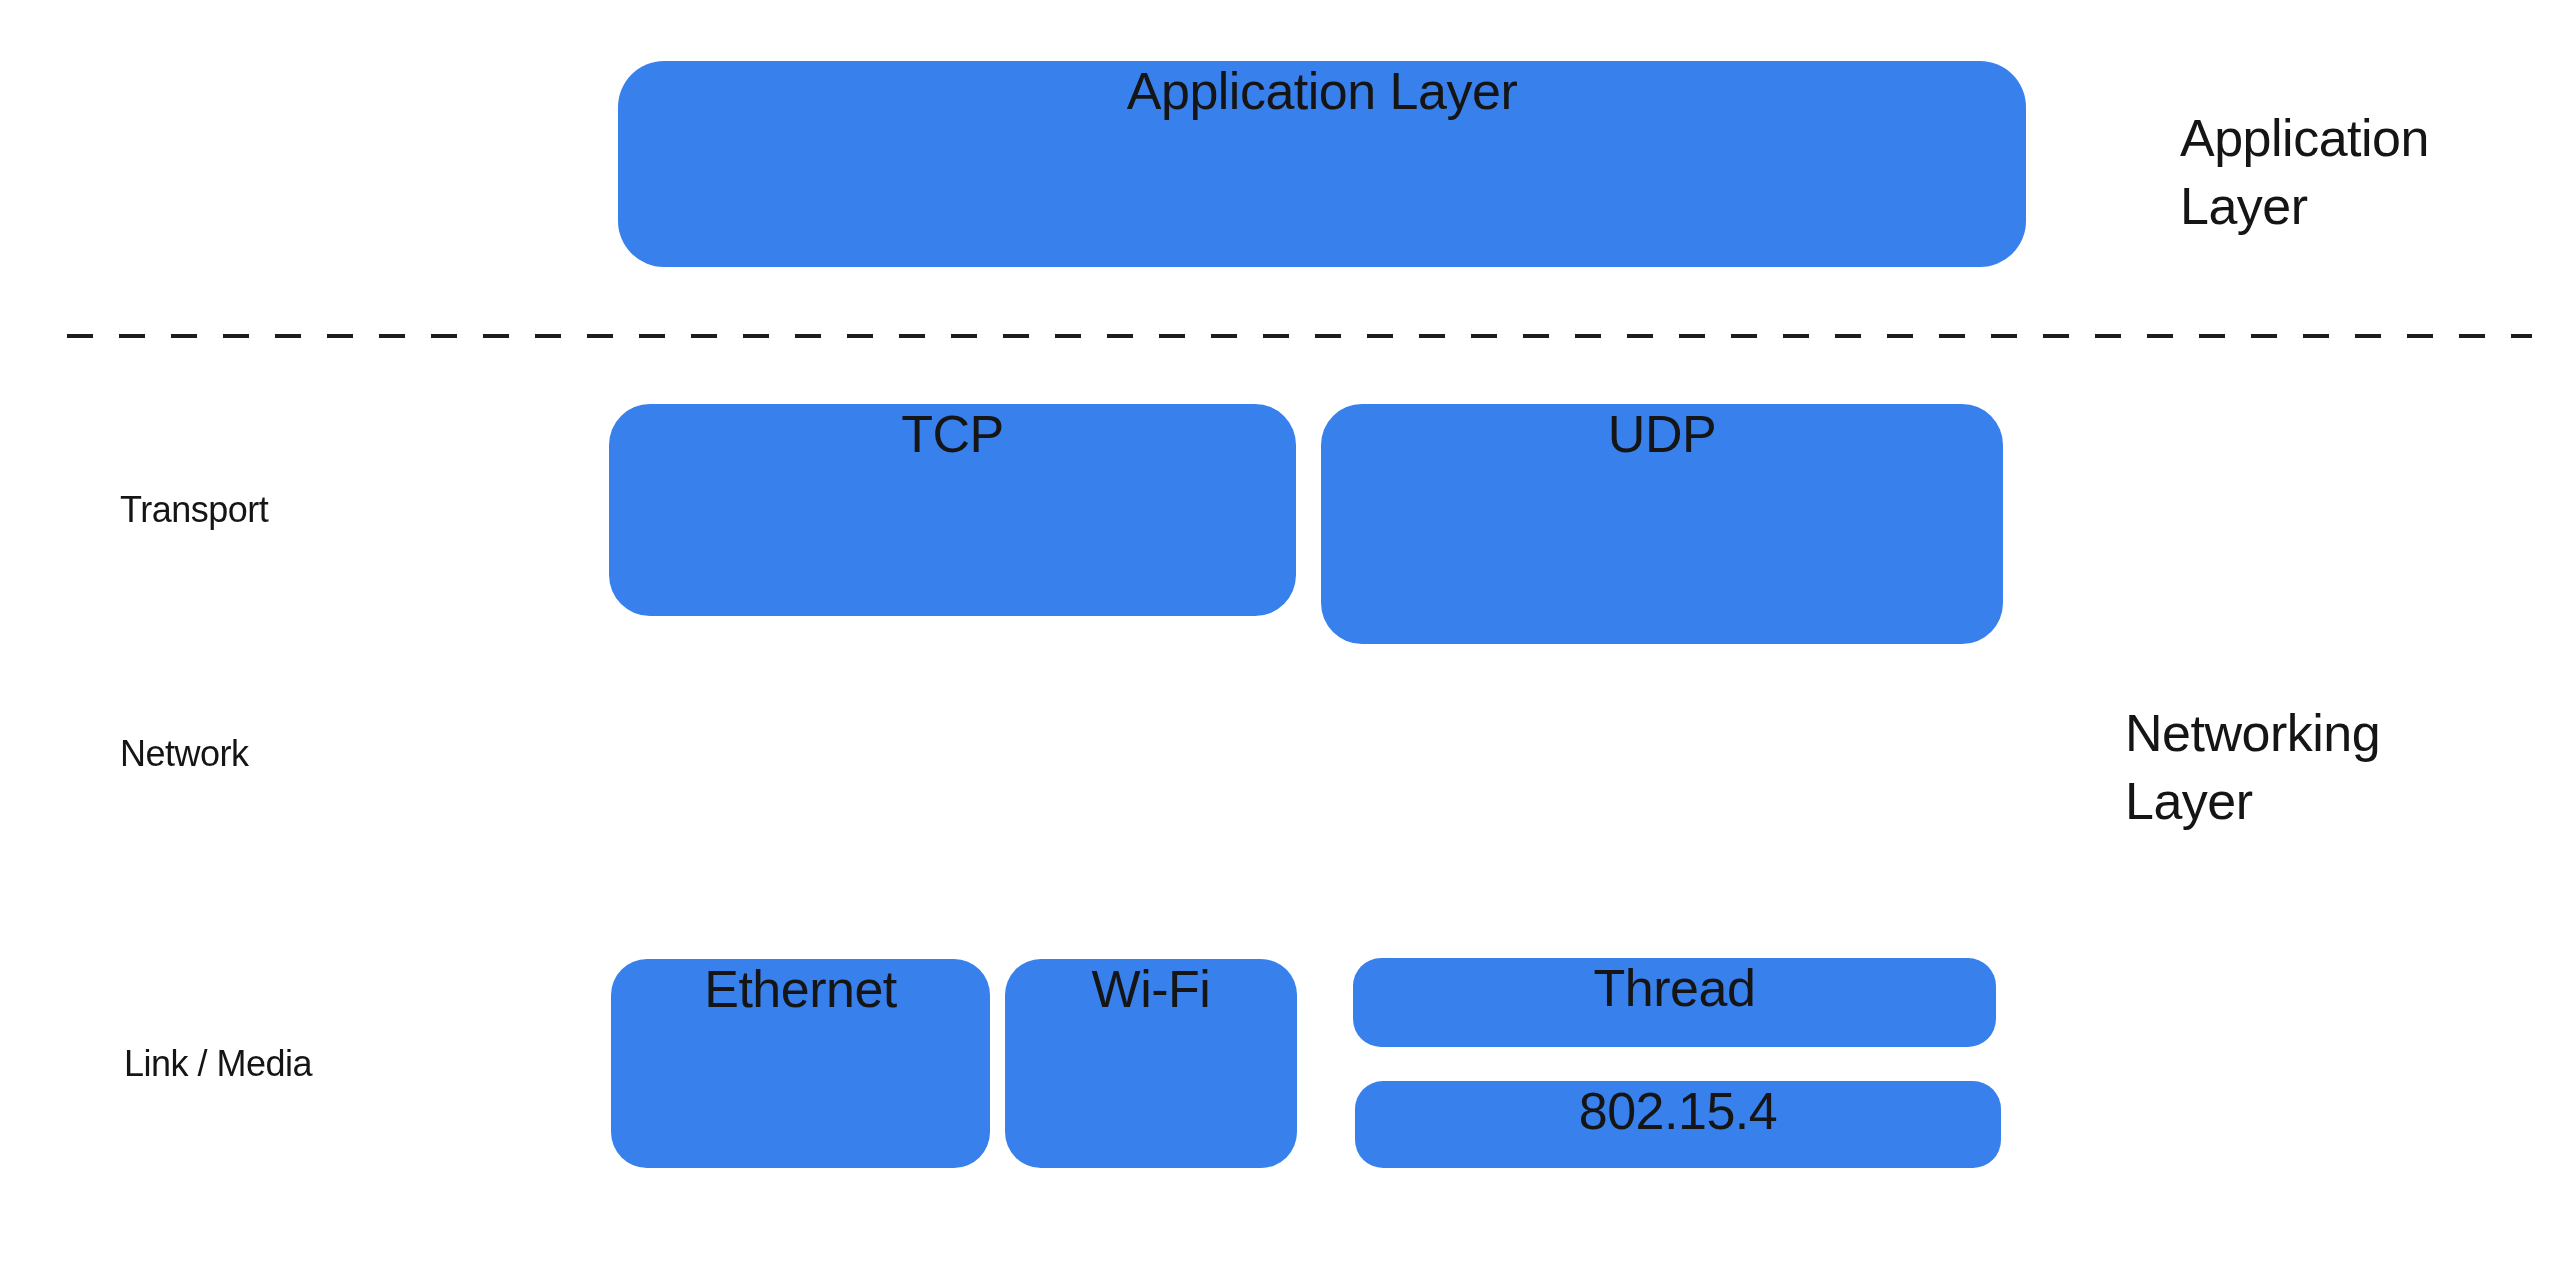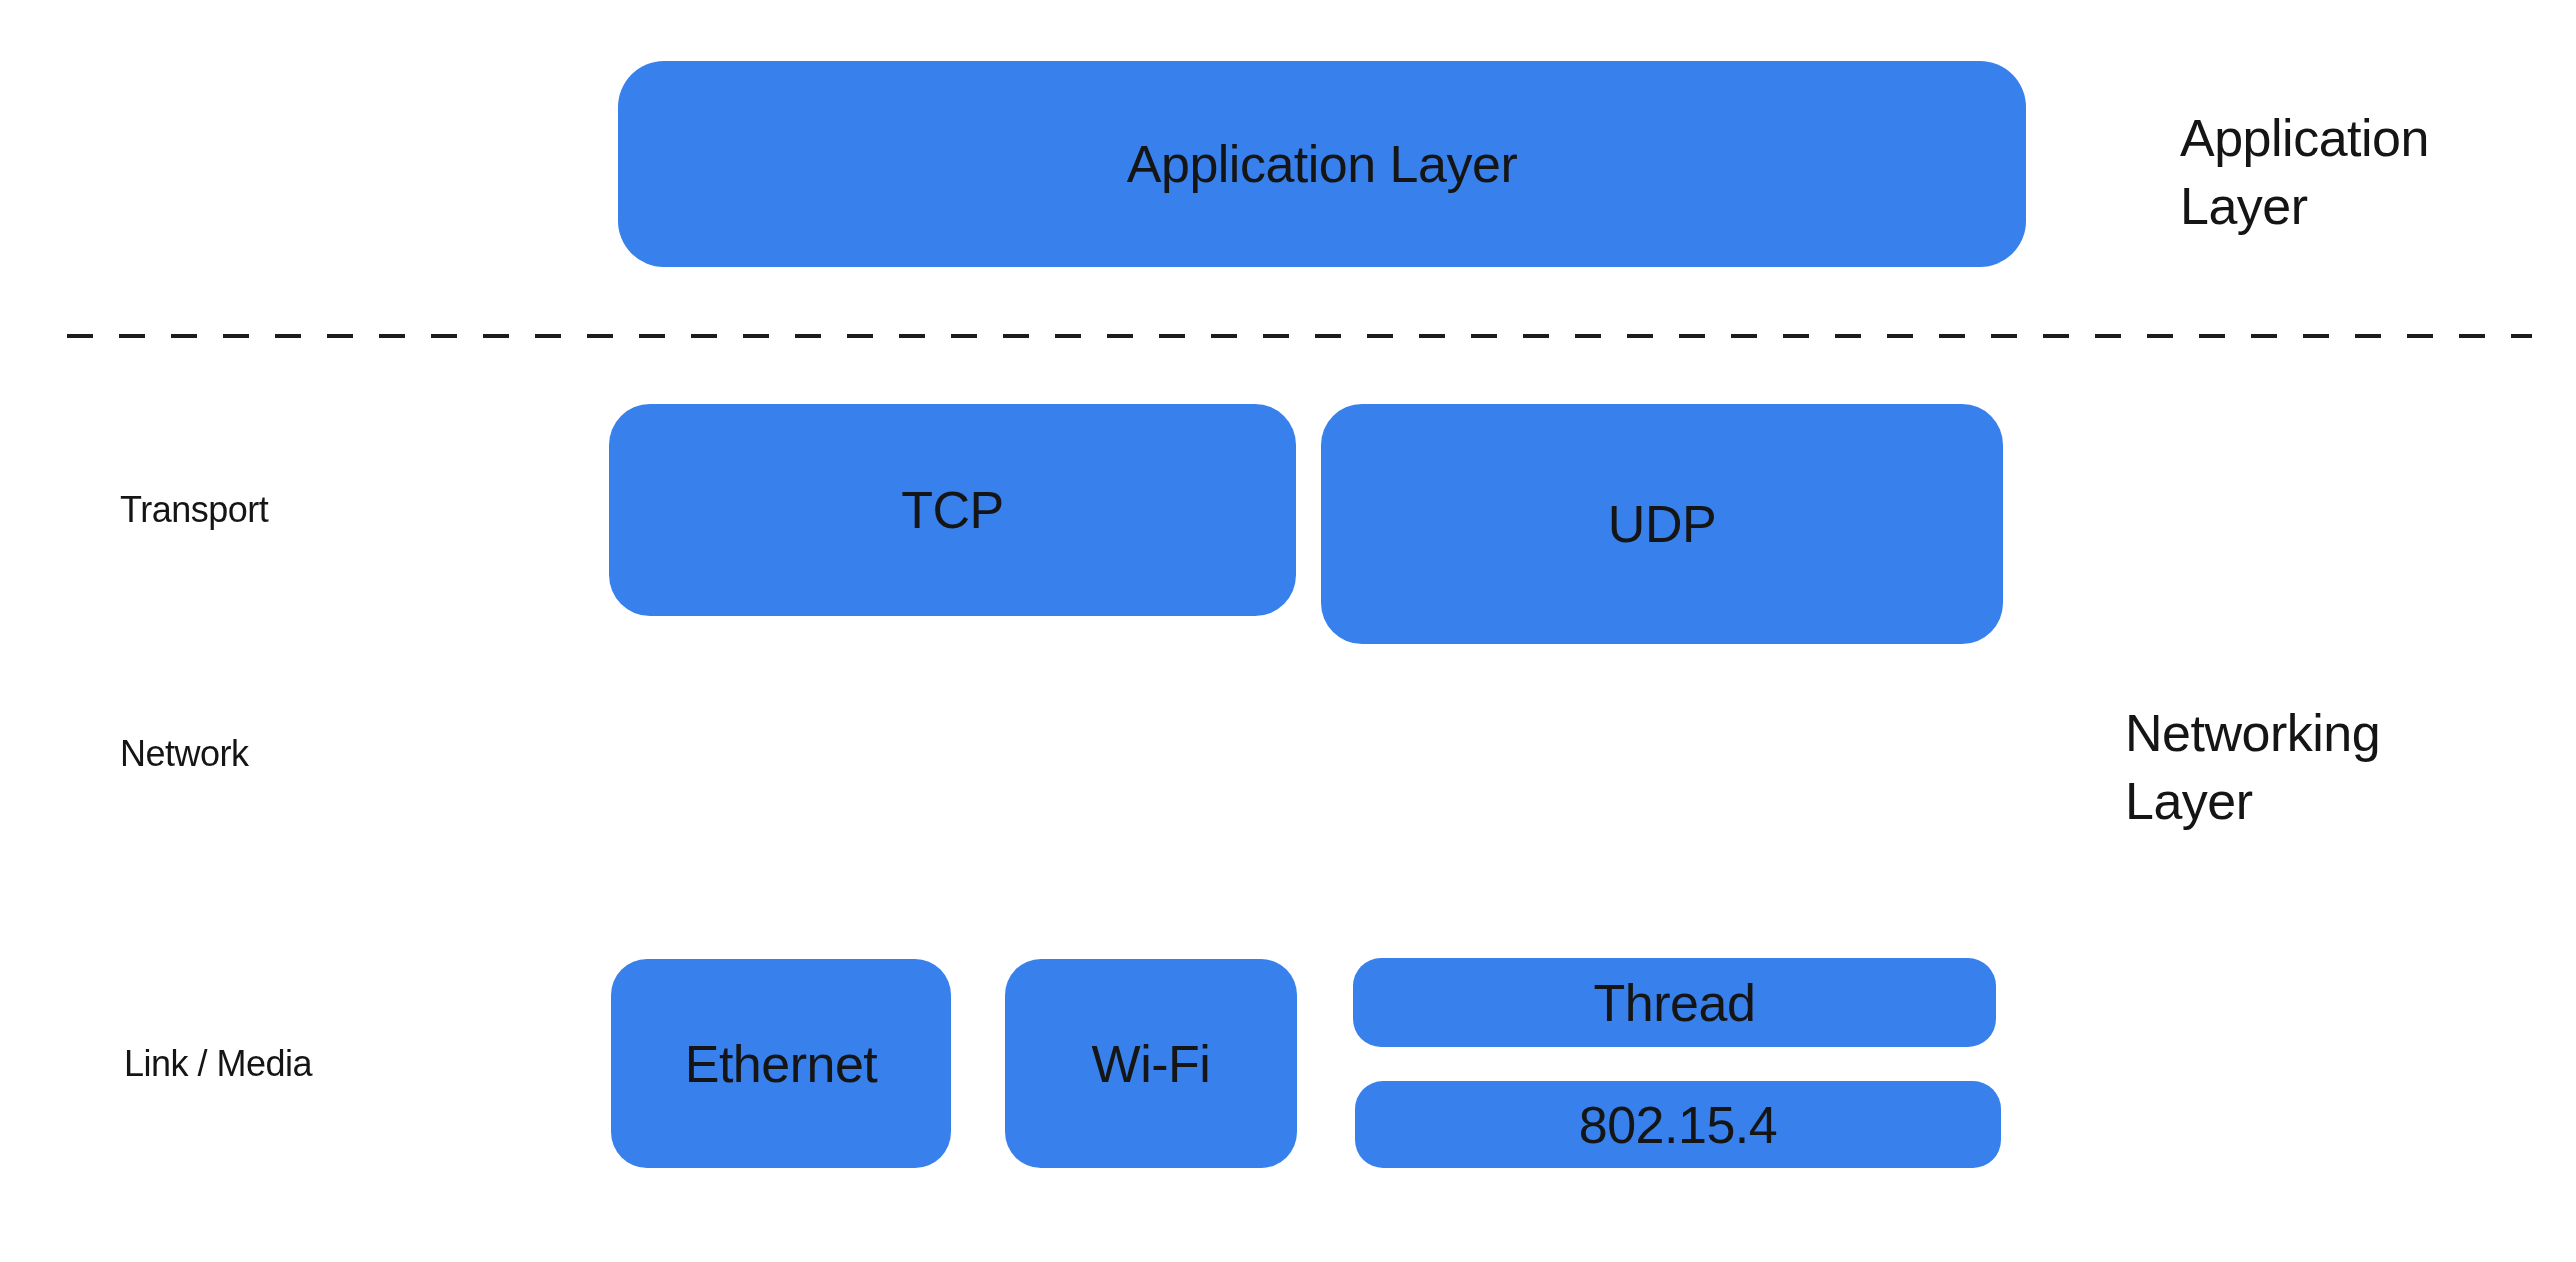--- a/index.html
+++ b/index.html
@@ -15,34 +15,33 @@
     height: 1262px;
     background: var(--bg);
     font-family: "Liberation Sans", "DejaVu Sans", sans-serif;
     color: var(--ink);
     overflow: hidden;
   }
   .box {
     position: absolute;
     background: var(--accent);
     display: flex;
-    align-items: center;
     justify-content: center;
   }
   .box span {
     font-size: 52px;
     letter-spacing: -0.5px;
     color: var(--ink);
     white-space: nowrap;
   }
   .box-app      { left: 618px; top: 61px;  width: 1408px; height: 206px; border-radius: 46px; }
   .box-tcp      { left: 609px; top: 404px;  width: 687px; height: 212px; border-radius: 41px; }
   .box-udp      { left: 1321px; top: 404px;  width: 682px; height: 240px; border-radius: 41px; }
   .box-ipv6     { left: 604px; top: 649px; width: 1408px; height: 210px; border-radius: 41px; }
-  .box-ethernet { left: 611px; top: 959px; width: 340px;  height: 209px; border-radius: 36px; }
+  .box-ethernet { left: 611px; top: 959px; width: 379px;  height: 209px; border-radius: 36px; }
   .box-wifi     { left: 1005px; top: 959px; width: 292px;  height: 209px; border-radius: 36px; }
   .box-thread   { left: 1353px; top: 958px; width: 643px; height: 89px; border-radius: 28px; }
   .box-802154   { left: 1355px; top: 1081px; width: 646px; height: 87px; border-radius: 28px; }
 
   .dashed-divider {
     position: absolute;
     left: 67px;
     top: 334px;
     width: 2465px;
     height: 3.6px;

